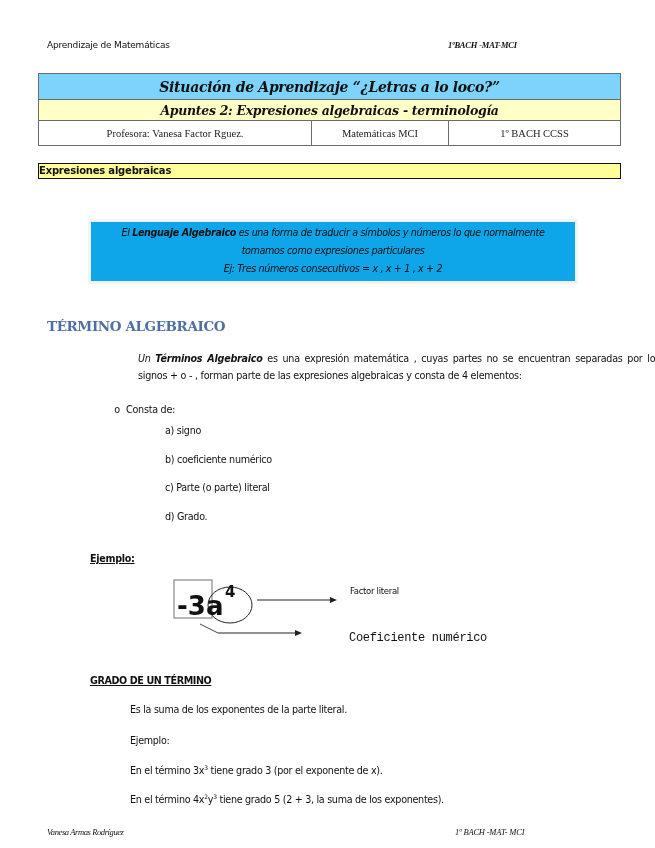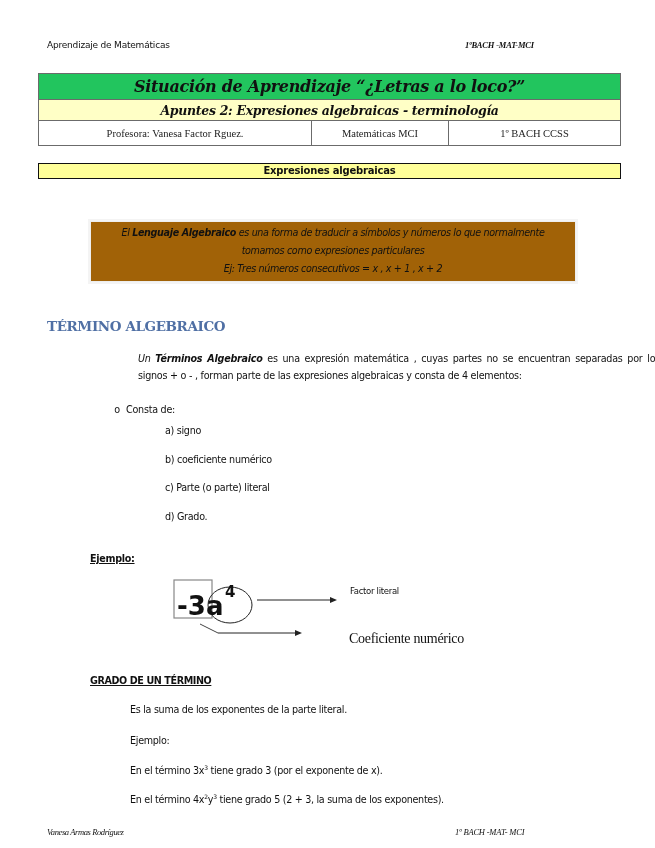--- a/index.html
+++ b/index.html
@@ -1,48 +1,48 @@
 <!DOCTYPE html>
 <html><head>
 <meta charset="utf-8">
 <style>
   html, body { margin:0; padding:0; background:#ffffff; }
   body { width:655px; height:848px; position:relative; overflow:hidden;
          font-family:"Liberation Sans", sans-serif; color:#111; }
   .abs { position:absolute; }
   .hdr-left { left:47px; top:40px; font-size:9px; font-family:"DejaVu Sans", sans-serif; letter-spacing:-0.2px; }
-  .hdr-right { left:448px; top:40px; font-size:8.5px; font-family:"Liberation Serif", serif; font-style:italic; font-weight:bold; letter-spacing:-0.2px;margin-left:17px; }
+  .hdr-right { left:448px; top:40px; font-size:8.5px; font-family:"Liberation Serif", serif; font-style:italic; font-weight:bold; letter-spacing:-0.2px; }
 
   .title-table { left:38px; top:73px; width:583px; border:1px solid #555; border-collapse:collapse; }
   .title-table td { border:1px solid #6b6b6b; text-align:center; padding:0; }
-  .row1 { background:#22c55e; height:26px; font-family:"DejaVu Serif", serif; font-weight:bold; font-size:16px; font-style:italic; letter-spacing:-0.3px; }
+  .row1 { background:#7dd3fc; height:26px; font-family:"DejaVu Serif", serif; font-weight:bold; font-size:14px; font-style:italic; letter-spacing:-0.3px; }
   .row2 { background:#ffffc6; height:21px; font-family:"DejaVu Serif", serif; font-weight:bold; font-size:12.5px; font-style:italic; letter-spacing:-0.3px;margin-left:28px; }
   .row3 td { background:#fff; height:24px; font-family:"Liberation Serif", serif; font-size:10.5px; color:#222; }
 
-  .section-bar { left:38px; top:163px; width:581px; height:14px; background:#ffff99; border:1.5px solid #111; text-align:center;
+  .section-bar { left:38px; top:163px; width:581px; height:14px; background:#ffff99; border:1.5px solid #111; text-align:left;
                  font-family:"DejaVu Sans", sans-serif; font-weight:bold; font-size:10px; line-height:14px; letter-spacing:-0.2px; }
 
-  .callout { left:90px; top:221px; width:486px; height:61px; background:#a16207; border:1px solid #eee;
+  .callout { left:90px; top:221px; width:486px; height:61px; background:#0ea5e9; border:1px solid #eee;
              box-shadow:0 0 0 2px #f4f4f4; text-align:center; font-family:"DejaVu Sans", sans-serif; font-style:italic;
              font-size:9.6px; line-height:18px; color:#111; letter-spacing:-0.35px; padding-top:2px; box-sizing:border-box; }
   .callout b { font-weight:bold; }
 
   .h-termino { left:47px; top:318px; font-family:"DejaVu Serif", serif; font-weight:bold; font-size:13.5px; color:#4f6fa4; letter-spacing:-0.4px; }
 
   .para { left:90px; top:350px; width:522px; font-family:"DejaVu Sans", sans-serif; font-size:9.6px; line-height:17px; text-align:justify; letter-spacing:-0.25px;margin-left:48px; }
   .para i b { font-weight:bold; }
   .bullet { left:108px; top:404px; font-family:"DejaVu Sans", sans-serif; font-size:9.6px; letter-spacing:-0.25px;text-align:center; }
   .bullet .o { display:inline-block; width:18px; }
   .item { left:165px; font-family:"DejaVu Sans", sans-serif; font-size:9.6px; letter-spacing:-0.3px; }
 
   .ejemplo { left:90px; top:553px; font-family:"DejaVu Sans", sans-serif; font-weight:bold; font-size:9.6px; text-decoration:underline; letter-spacing:-0.3px; }
 
   .diagram { left:160px; top:575px; width:290px; height:75px; }
   .lbl-factor { left:350px; top:586px; font-family:"DejaVu Sans", sans-serif; font-size:8.5px; letter-spacing:-0.3px; }
-  .lbl-coef { left:317px; top:631px; font-family:Liberation Serif, serif; font-size:14px; letter-spacing:-0.3px;padding-left:32px; }
+  .lbl-coef { left:317px; top:631px; font-family:Liberation Mono, monospace; font-size:12px; letter-spacing:-0.3px;padding-left:32px; }
 
   .h-grado { left:90px; top:675px; font-family:"DejaVu Sans", sans-serif; font-weight:bold; font-size:9.6px; text-decoration:underline; letter-spacing:-0.4px; }
   .g-line { left:130px; font-family:"DejaVu Sans", sans-serif; font-size:9.6px; letter-spacing:-0.3px; }
   .g-line sup { font-size:6px; vertical-align:4px; }
 
   .ftr-left { left:47px; top:827px; font-size:8.5px; font-family:"Liberation Serif", serif; font-style:italic; letter-spacing:-0.4px; }
   .ftr-right { left:455px; top:827px; font-size:8.5px; font-family:"Liberation Serif", serif; font-style:italic; letter-spacing:-0.2px; }
 </style>
 </head>
 <body>

